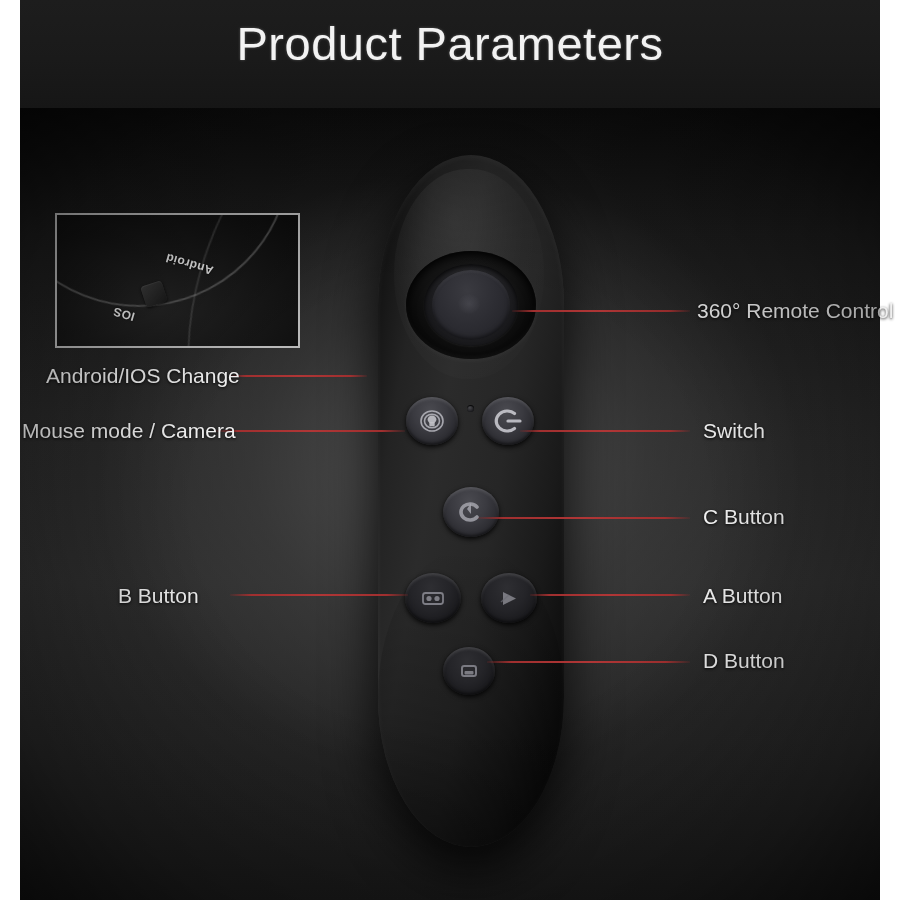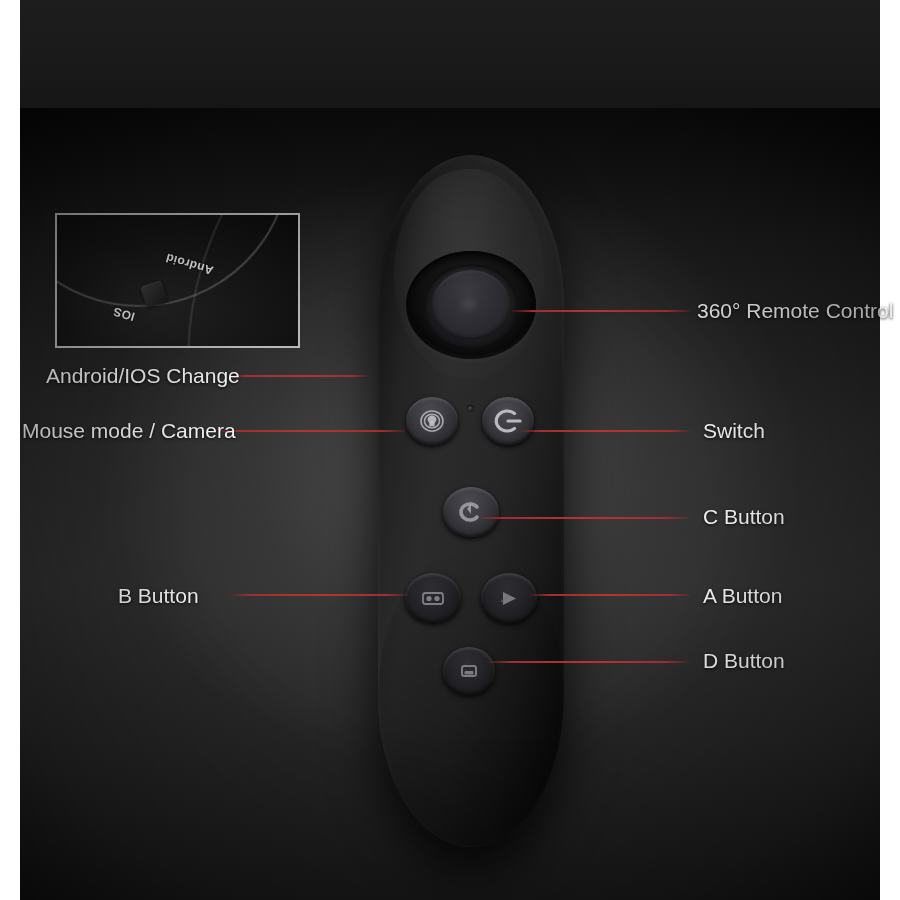--- a/index.html
+++ b/index.html
@@ -230,20 +230,21 @@
   .lbl.l { text-align: left; }
 </style>
 </head>
 <body>
 
 <div id="stage">
 
   <div class="bg-top"></div>
   <div class="bg-main"></div>
 
+  <div class="title">Product Parameters</div>
 
   <div class="inset">
     <div class="inset-photo"></div>
     <div class="inset-curve"></div>
     <div class="inset-curve2"></div>
     <div class="inset-slider"></div>
     <div class="inset-lbl ios">IOS</div>
     <div class="inset-lbl android">Android</div>
   </div>
 

